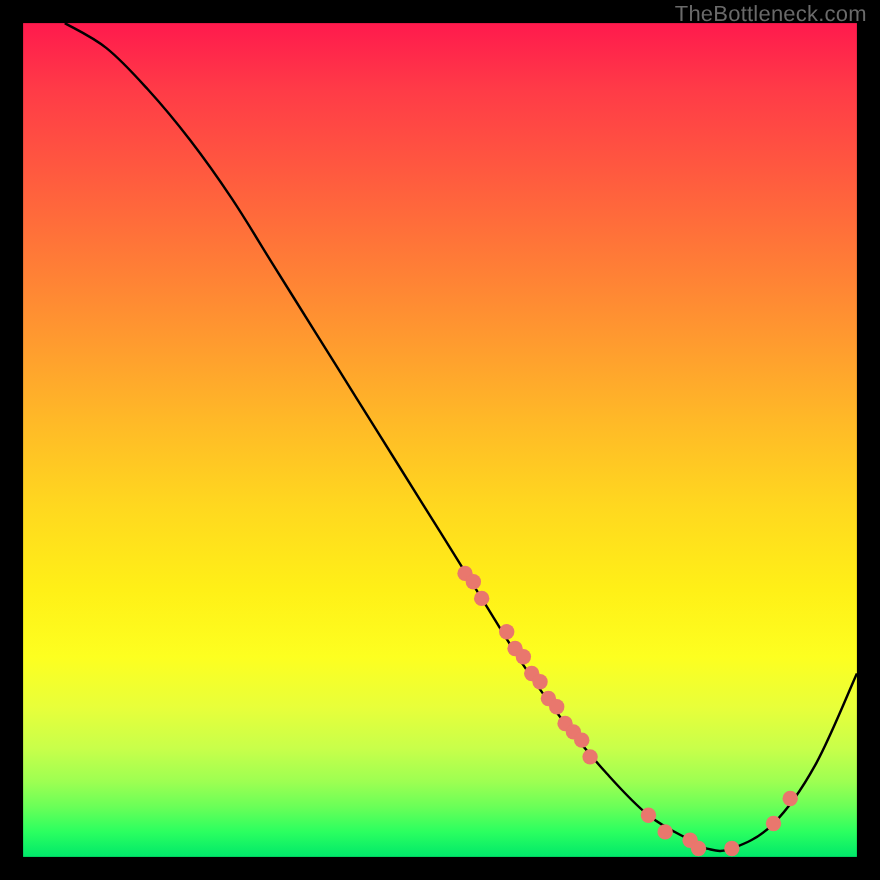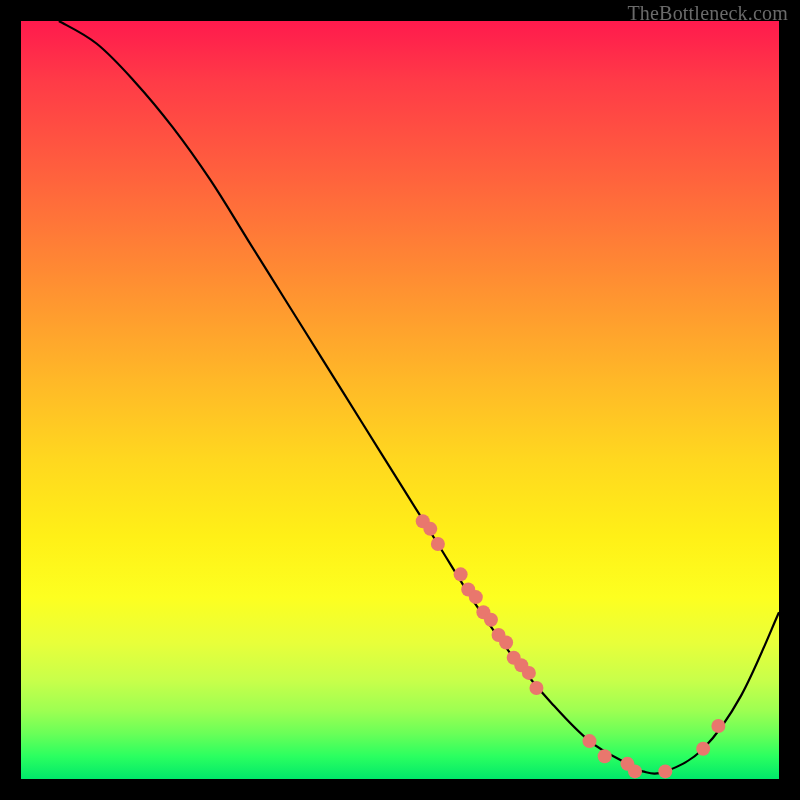--- a/index.html
+++ b/index.html
@@ -11,21 +11,20 @@
     background: #000;
     font-family: Arial, Helvetica, sans-serif;
   }
   .frame {
     position: absolute;
     left: 0;
     top: 0;
     width: 796px;
     height: 800px;
     background: #000;
-    font-family: Liberation Serif, serif;
   }
   .plot {
     position: absolute;
     left: 21px;
     top: 21px;
     width: 758px;
     height: 758px;
     
     background: linear-gradient(to bottom,
       #ff1a4d 0%,

